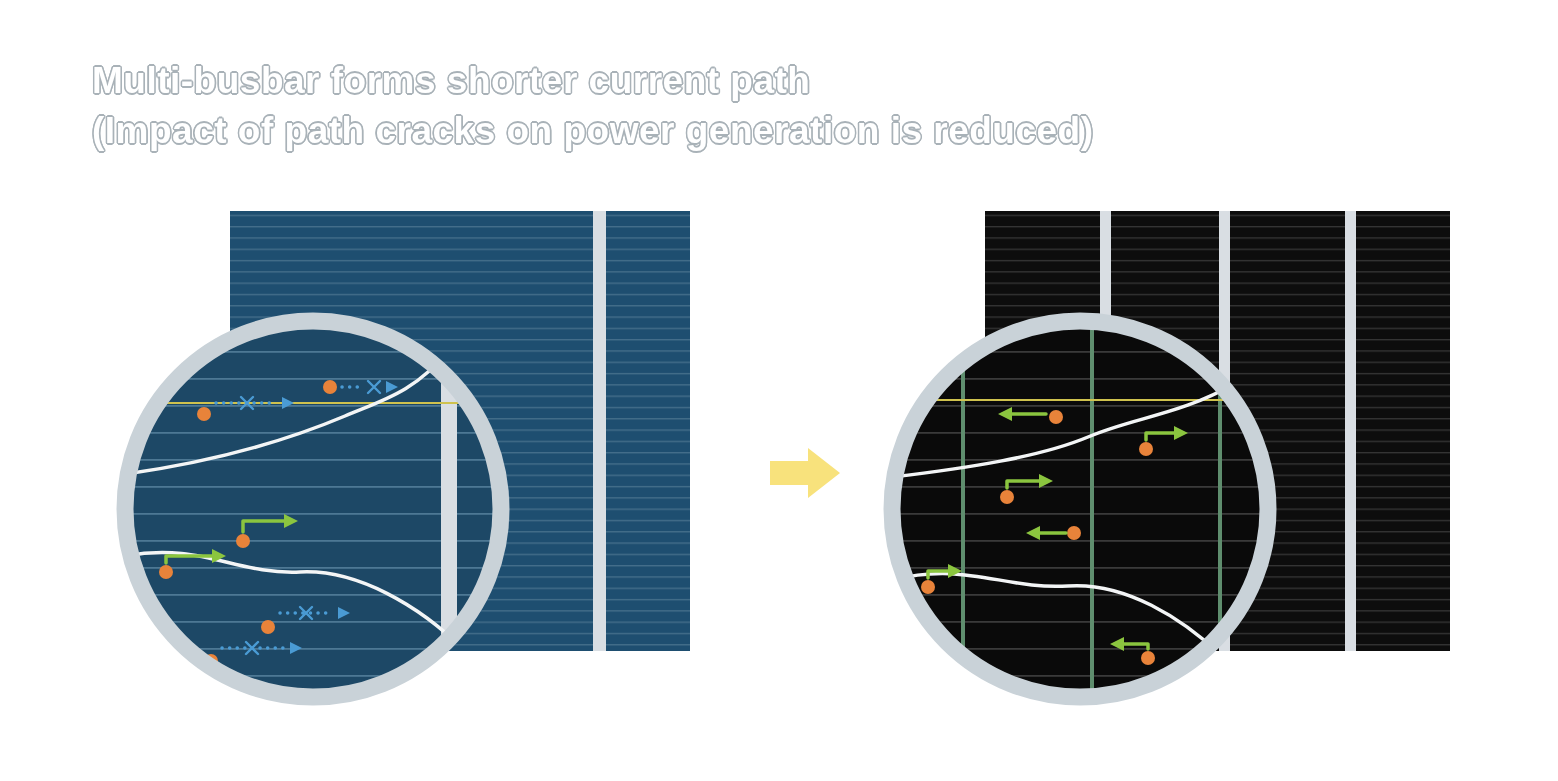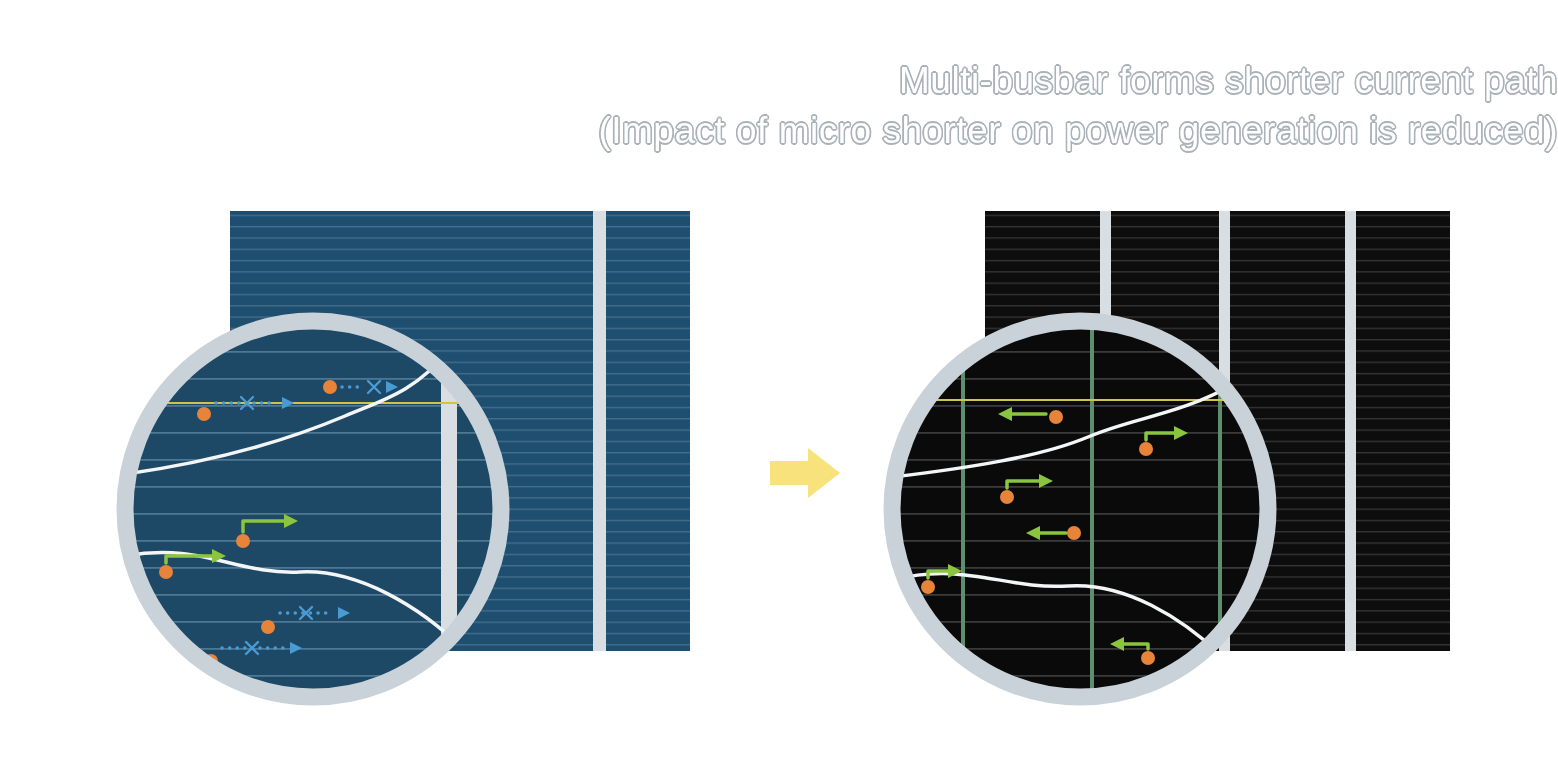--- a/index.html
+++ b/index.html
@@ -1,21 +1,21 @@
 <!DOCTYPE html>
 <html style="--title_text: #ffffff; --title_outline: #a9b2b8; --cell_blue: #1e4e70; --cell_blue_line: #46708c; --cell_black: #0d0d0d; --cell_black_line: #3a3a3a; --mag_blue: #1d4866; --mag_blue_line: #527d99; --mag_black: #0a0a0a; --mag_black_line: #3f3f3f; --busbar_silver: #d9dee3; --ring_gray: #c9d2d8; --crack_white: #f3f5f6; --yellow_line: #cfc24e; --electron_orange: #e8833a; --path_green: #8bc53f; --path_blue: #4a9bd4; --mbb_green: #5f8e6e; --arrow_yellow: #f8e27c;"><head>
 <meta charset="utf-8">
 <style>
   *{margin:0;padding:0;box-sizing:border-box}
   html,body{width:1558px;height:781px}
   body{position:relative;background:#ffffff;overflow:hidden;font-family:"Liberation Sans",sans-serif}
   .canvas{position:absolute;inset:0}
   .title{
     position:absolute;top:56px;left:92px;right:0;
-    text-align:right;font-weight:400;font-size:37px;line-height:50px;letter-spacing:.5px;
+    text-align:left;font-weight:700;font-size:37px;line-height:50px;letter-spacing:.5px;
     color:var(--title_text,#fff);
     text-shadow:
       -1.6px 0 var(--title_outline,#a9b2b8), 1.6px 0 var(--title_outline,#a9b2b8),
       0 -1.6px var(--title_outline,#a9b2b8), 0 1.6px var(--title_outline,#a9b2b8),
       -1.2px -1.2px var(--title_outline,#a9b2b8), 1.2px -1.2px var(--title_outline,#a9b2b8),
       -1.2px 1.2px var(--title_outline,#a9b2b8), 1.2px 1.2px var(--title_outline,#a9b2b8);
   }
   svg.diagram{position:absolute;top:0;left:0}
   .f-cellblue{fill:var(--cell_blue,#1e4e70)}
   .s-cellblueline{stroke:var(--cell_blue_line,#46708c);stroke-width:1.3}
@@ -38,21 +38,21 @@
   .mbb{stroke:var(--mbb_green,#5f8e6e);stroke-width:4}
   .yellowarrow{fill:var(--arrow_yellow,#f8e27c)}
 </style>
 </head>
 <body>
 
 <div class="canvas">
 
   <div class="title">
     <div class="title-line">Multi-busbar forms shorter current path</div>
-    <div class="title-line">(Impact of micro shorter on power generation is reduced)</div>
+    <div class="title-line">(Impact of path cracks on power generation is reduced)</div>
   </div>
 
   <svg class="diagram" width="1558" height="781" viewBox="0 0 1558 781">
     <defs>
       <clipPath id="clipLeft">
           <circle cx="313" cy="509" r="189"></circle>
         </clipPath>
       <clipPath id="clipRight">
           <circle cx="1080" cy="509" r="189"></circle>
         </clipPath>

